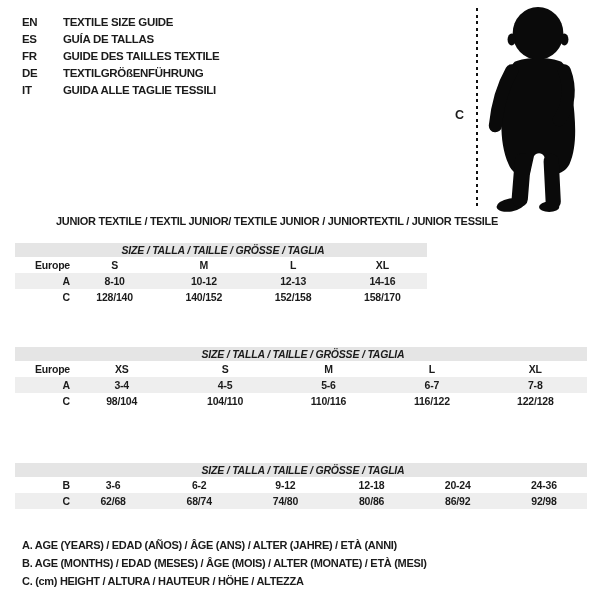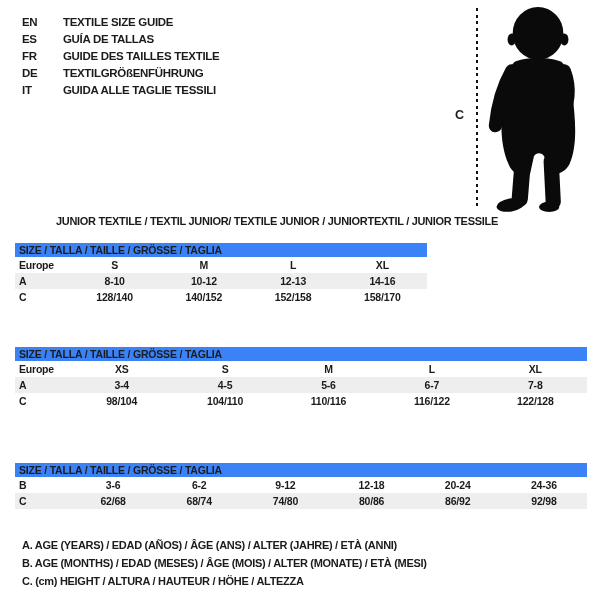--- a/index.html
+++ b/index.html
@@ -35,24 +35,24 @@
     font-size:10.5px; letter-spacing:-0.2px;
   }
   #t1 { top:243px; width:412px; }
   #t2 { top:347px; width:572px; }
   #t3 { top:463px; width:572px; }
   .size-table col.c0 { width:55px; }
   .size-table td {
     padding:0; margin:0; text-align:center; height:16px; line-height:16px;
     font-weight:bold; overflow:hidden; white-space:nowrap;
   }
-  .size-table td.lbl { text-align:left; padding-left:4px; }
+  .size-table td.lbl { text-align:right; padding-left:4px; }
   .size-table tr.bar td {
-    background:#3b82f6; text-align:left; padding-left:4px;
-    height:14px; line-height:14px;
+    background:#e5e5e5; text-align:center; padding-left:4px;
+    height:14px; line-height:14px;font-style:italic;
   }
   .size-table tr.shaded td { background:#eeeeee; }
 
   
   .notes { position:absolute; left:22px; top:536px; font-size:11px; }
   .note-row { height:18px; line-height:18px; white-space:nowrap; }
 
   sub { font-size:7.5px; }
 </style>
 </head>

